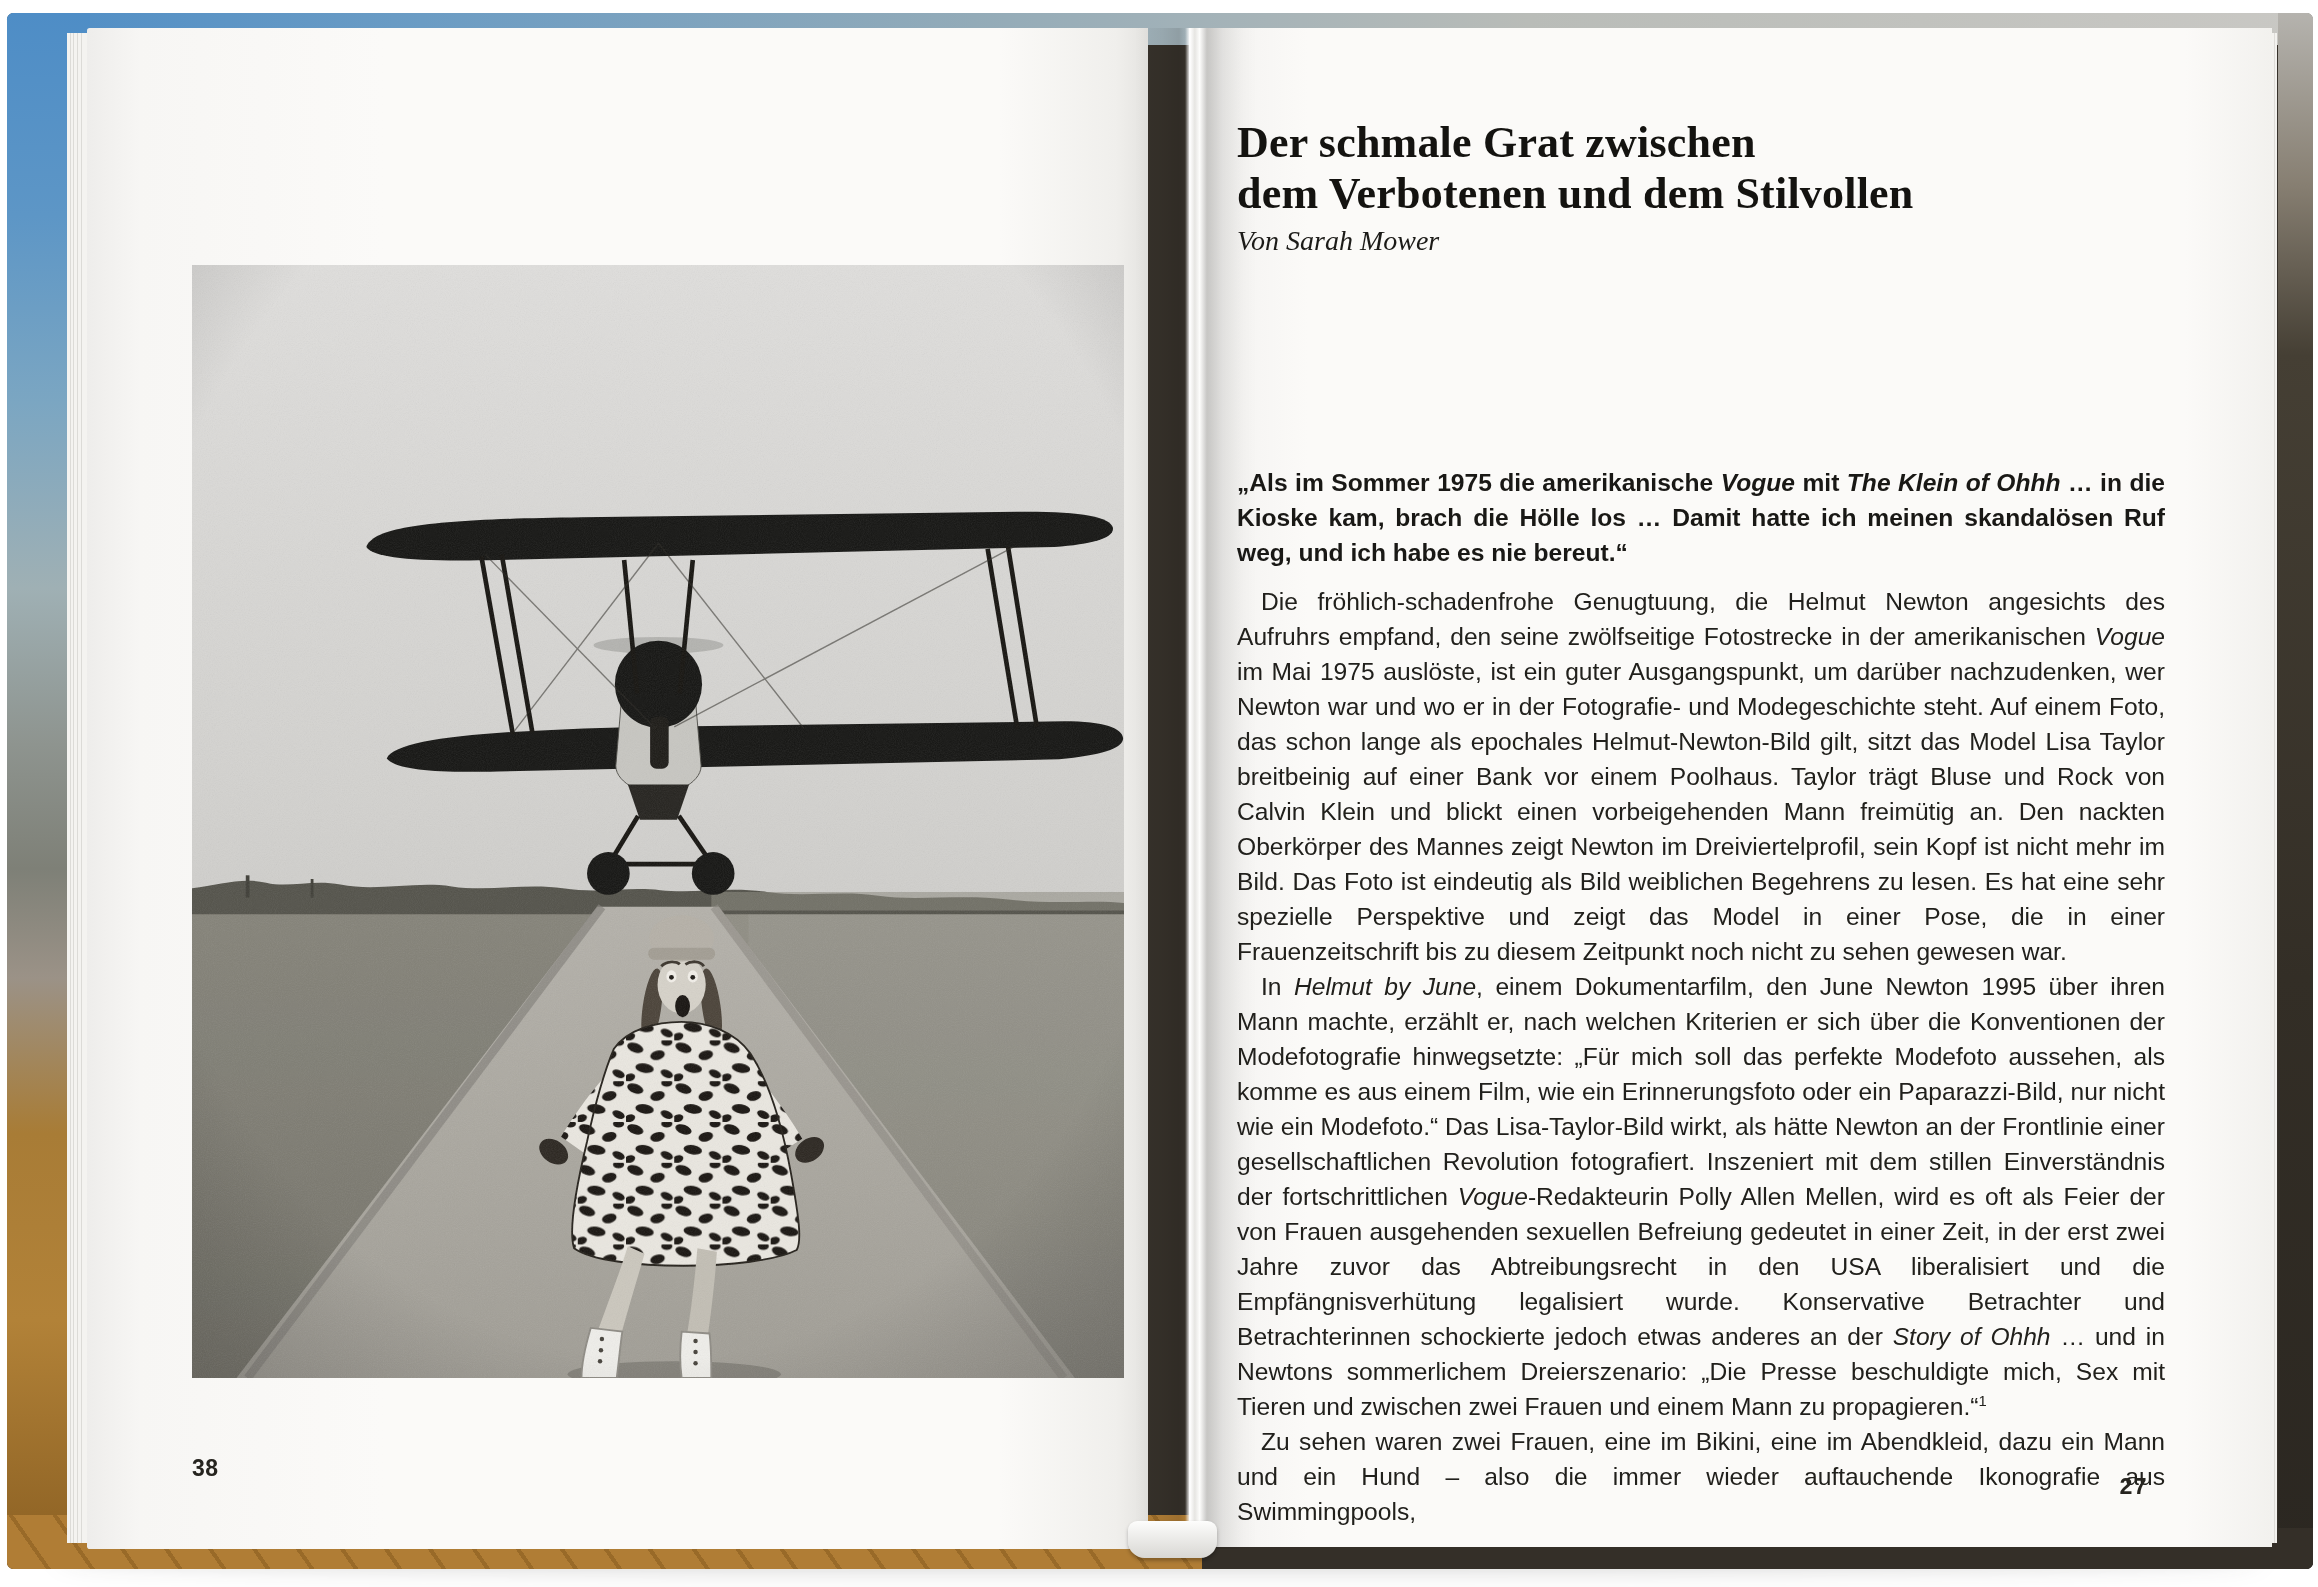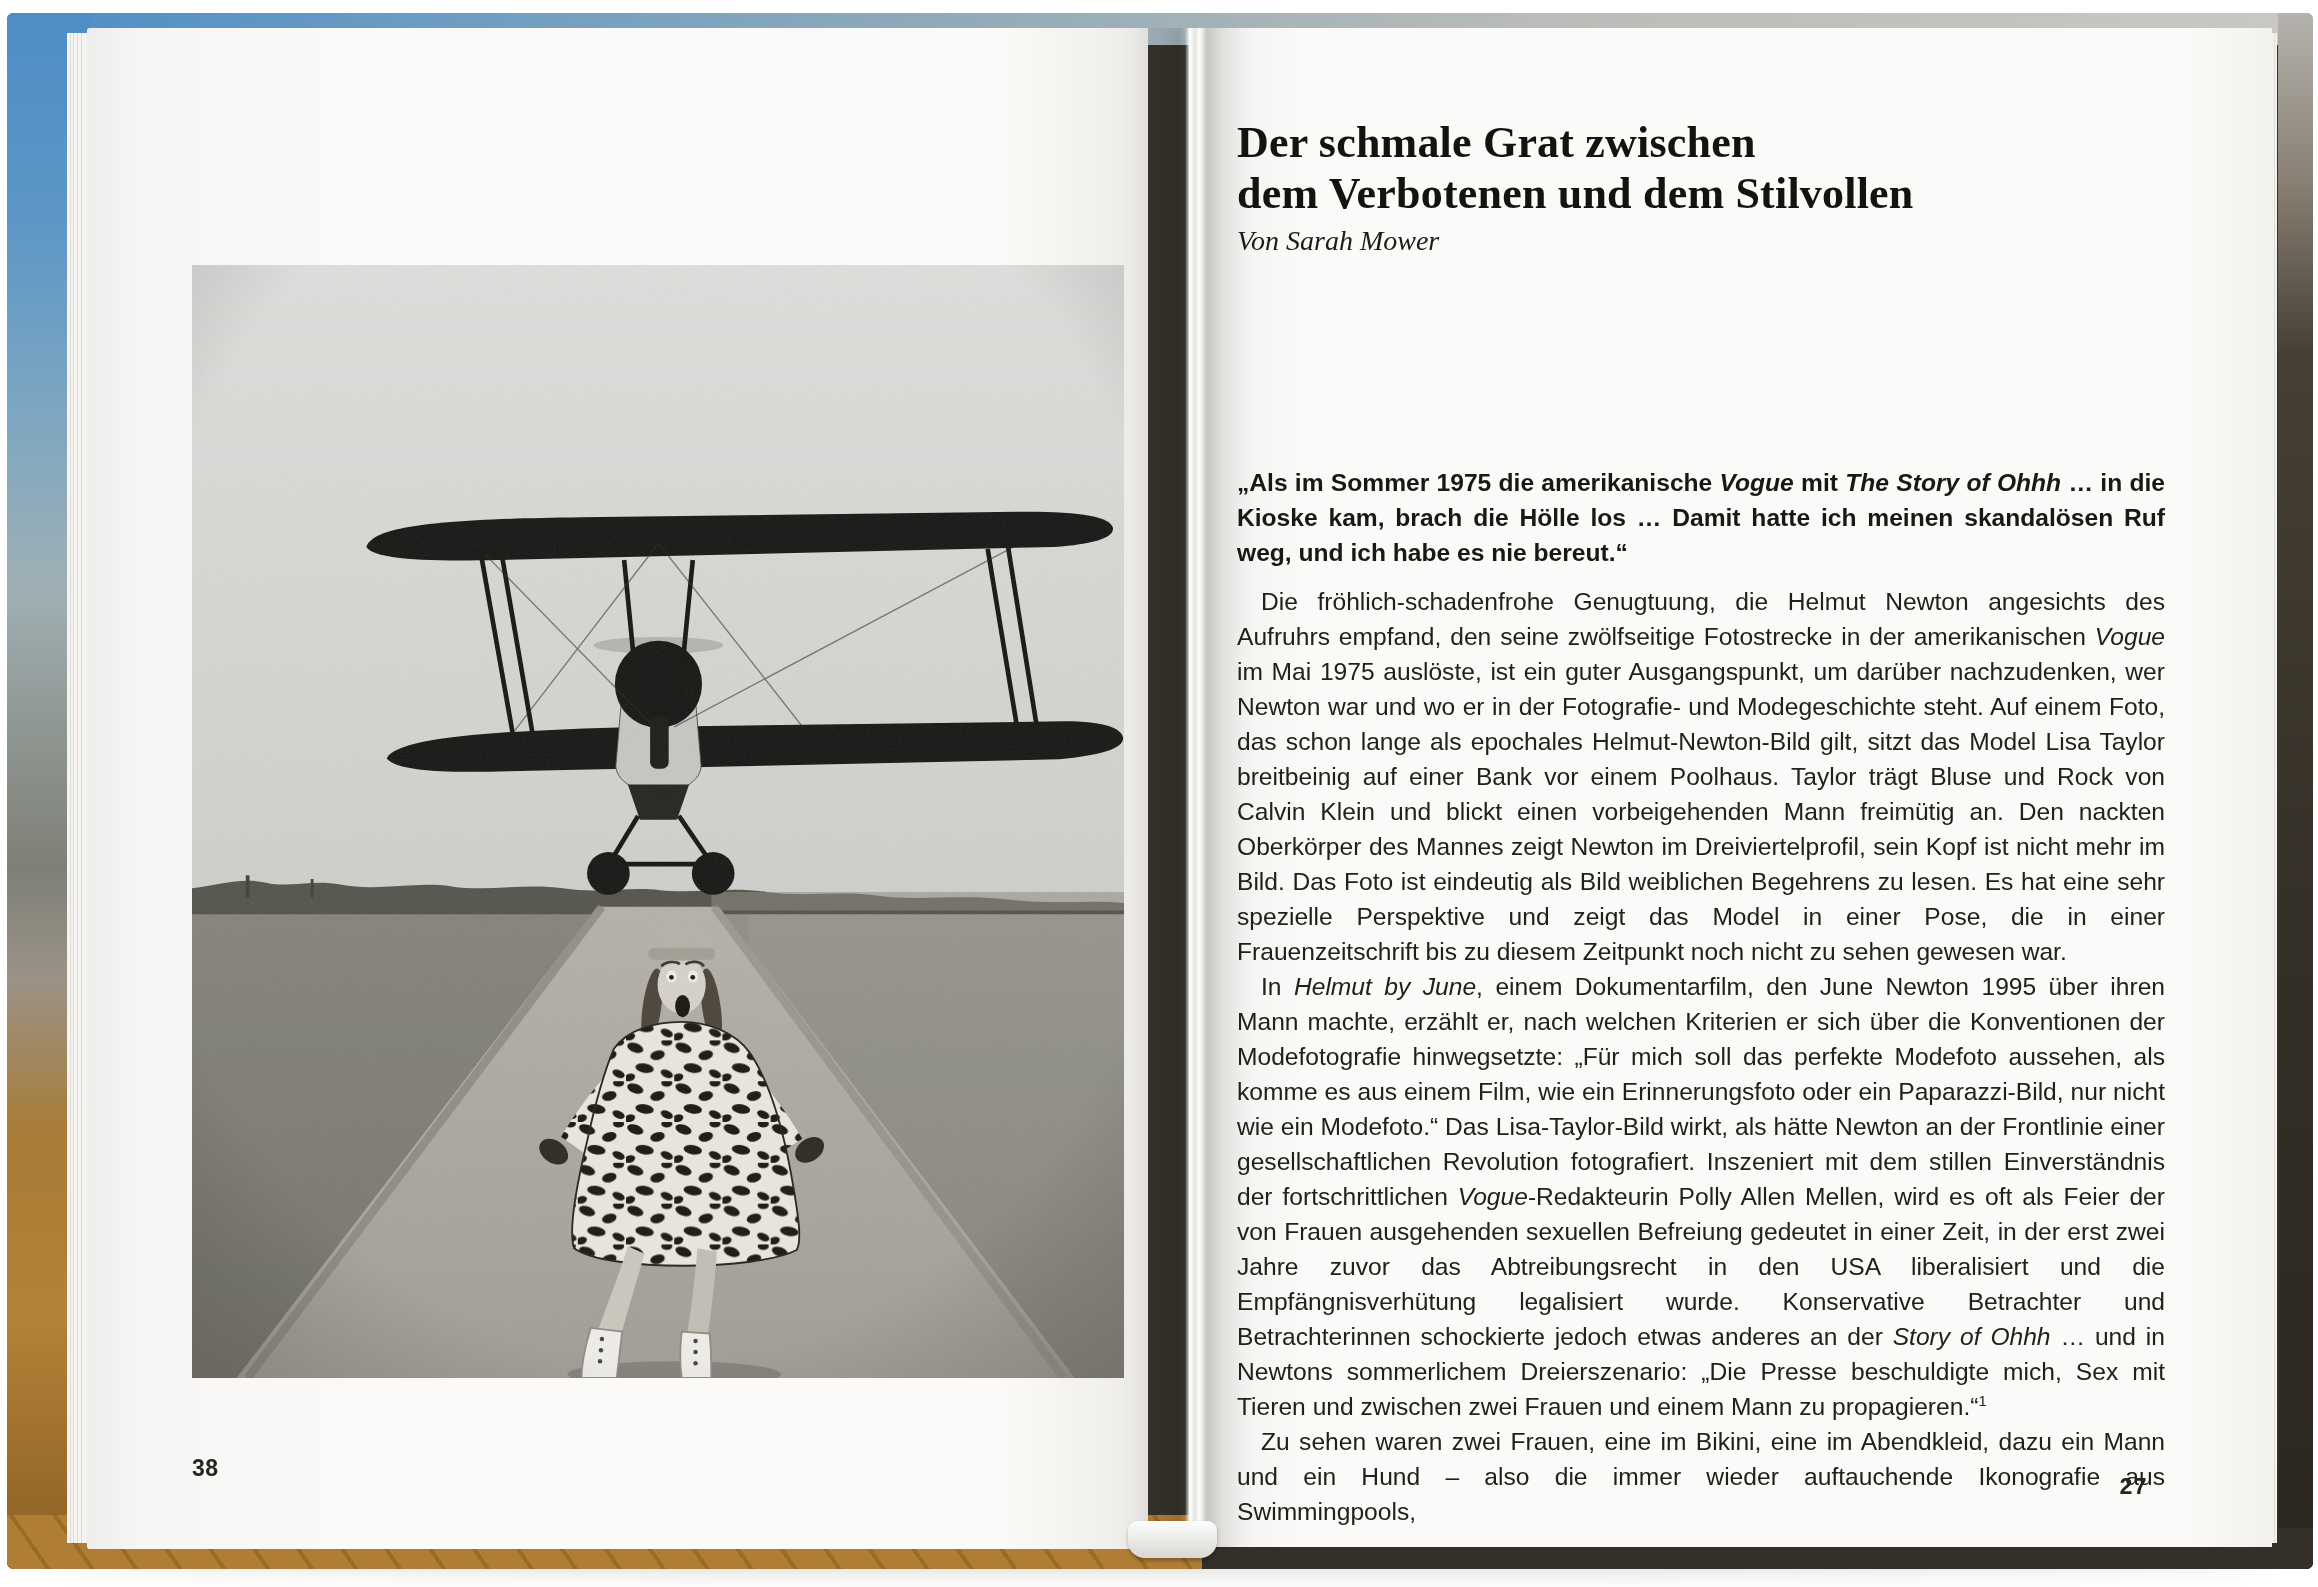--- a/index.html
+++ b/index.html
@@ -200,21 +200,21 @@
   <div class="abs page-right">
 
     <div class="abs title">
       <span style="display:block">Der schmale Grat zwischen</span>
       <span style="display:block">dem Verbotenen und dem Stilvollen</span>
     </div>
 
     <div class="abs byline">Von Sarah Mower</div>
 
     <div class="abs bodytext" lang="de">
-      <p class="intro"><span>„Als im Sommer 1975 die amerikanische </span><span style="font-style: italic;">Vogue</span><span> mit </span><span style="font-style: italic;">The Story of Ohhh</span><span> … in die Kioske kam, brach die Hölle los … Damit hatte ich meinen skandalösen Ruf weg, und ich habe es nie bereut.“</span></p>
+      <p class="intro"><span>„Als im Sommer 1975 die amerikanische </span><span style="font-style: italic;">Vogue</span><span> mit </span><span style="font-style: italic;">The Klein of Ohhh</span><span> … in die Kioske kam, brach die Hölle los … Damit hatte ich meinen skandalösen Ruf weg, und ich habe es nie bereut.“</span></p>
       <p class="ind"><span>Die fröhlich-schadenfrohe Genugtuung, die Helmut Newton angesichts des Aufruhrs empfand, den seine zwölfseitige Fotostrecke in der amerikanischen </span><span style="font-style: italic;">Vogue</span><span> im Mai 1975 auslöste, ist ein guter Ausgangspunkt, um darüber nachzudenken, wer Newton war und wo er in der Fotografie- und Modegeschichte steht. Auf einem Foto, das schon lange als epochales Helmut-Newton-Bild gilt, sitzt das Model Lisa Taylor breitbeinig auf einer Bank vor einem Poolhaus. Taylor trägt Bluse und Rock von Calvin Klein und blickt einen vorbeigehenden Mann freimütig an. Den nackten Oberkörper des Mannes zeigt Newton im Dreiviertelprofil, sein Kopf ist nicht mehr im Bild. Das Foto ist eindeutig als Bild weiblichen Begehrens zu lesen. Es hat eine sehr spezielle Perspektive und zeigt das Model in einer Pose, die in einer Frauenzeitschrift bis zu diesem Zeitpunkt noch nicht zu sehen gewesen war.</span></p>
       <p class="ind"><span>In </span><span style="font-style: italic;">Helmut by June</span><span>, einem Dokumentarfilm, den June Newton 1995 über ihren Mann machte, erzählt er, nach welchen Kriterien er sich über die Konventionen der Modefotografie hinwegsetzte: „Für mich soll das perfekte Modefoto aussehen, als komme es aus einem Film, wie ein Erinnerungsfoto oder ein Paparazzi-Bild, nur nicht wie ein Modefoto.“ Das Lisa-Taylor-Bild wirkt, als hätte Newton an der Frontlinie einer gesellschaftlichen Revolution fotografiert. Inszeniert mit dem stillen Einverständnis der fortschrittlichen </span><span style="font-style: italic;">Vogue</span><span>-Redakteurin Polly Allen Mellen, wird es oft als Feier der von Frauen ausgehenden sexuellen Befreiung gedeutet in einer Zeit, in der erst zwei Jahre zuvor das Abtreibungsrecht in den USA liberalisiert und die Empfängnisverhütung legalisiert wurde. Konservative Betrachter und Betrachterinnen schockierte jedoch etwas anderes an der </span><span style="font-style: italic;">Story of Ohhh</span><span> … und in Newtons sommerlichem Dreierszenario: „Die Presse beschuldigte mich, Sex mit Tieren und zwischen zwei Frauen und einem Mann zu propagieren.“</span><sup>1</sup></p>
       <p class="ind"><span>Zu sehen waren zwei Frauen, eine im Bikini, eine im Abendkleid, dazu ein Mann und ein Hund – also die immer wieder auftauchende Ikonografie aus Swimmingpools,</span></p>
     </div>
 
     <div class="abs pagenum" style="left:930px;top:1447px;font-family:Liberation Mono, monospace;">27</div>
   </div>
 
   <div class="abs gutter"></div>
   <div class="abs page-curl"></div>

